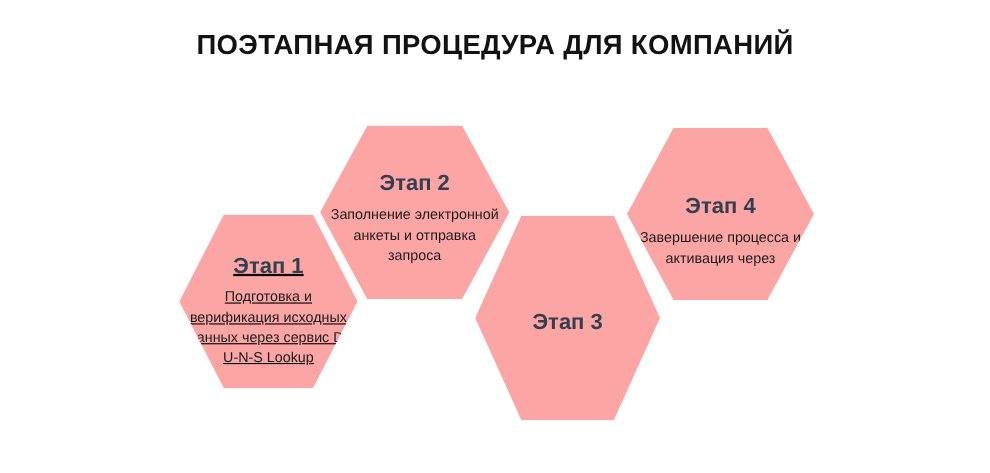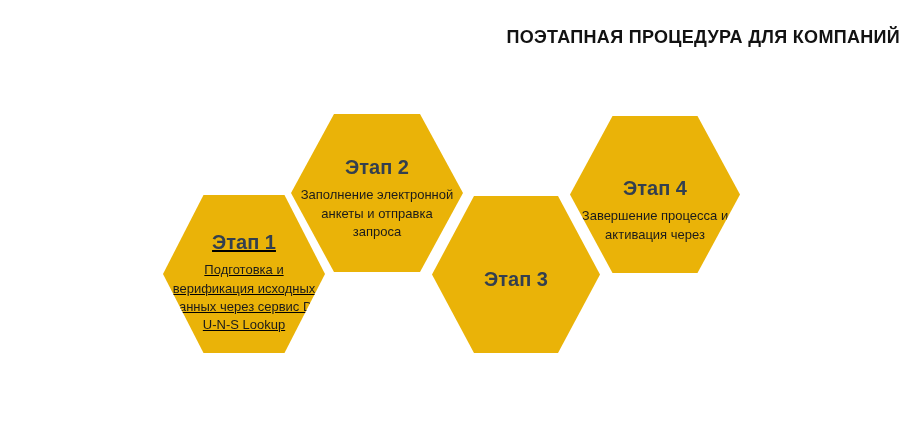--- a/index.html
+++ b/index.html
@@ -17,30 +17,30 @@
     position: relative;
     width: 900px;
     height: 430px;
     background: #ffffff;
   }
   .title {
     position: absolute;
     left: 0;
     top: 27px;
     width: 900px;
-    text-align: right;
-    font-size: 18px;
+    text-align: center;
+    font-size: 25px;
     font-weight: bold;
     letter-spacing: 0.3px;
     color: #121212;
     white-space: nowrap;
   }
   .hex {
     position: absolute;
-    background: #eab308;
+    background: #fca5a5;
     -webkit-clip-path: polygon(25% 0%, 75% 0%, 100% 50%, 75% 100%, 25% 100%, 0% 50%);
     clip-path: polygon(25% 0%, 75% 0%, 100% 50%, 75% 100%, 25% 100%, 0% 50%);
     display: flex;
     flex-direction: column;
     align-items: center;
     justify-content: center;
     box-sizing: border-box;
   }
   .hex-inner {
     width: 100%;
@@ -59,21 +59,21 @@
   .hex-body {
     font-size: 13px;
     font-weight: normal;
     color: #1b1b1b;
     line-height: 1.42;
     margin: 0;
   }
   
   #hex-1 { left: 163px; top: 195px; width: 162px; height: 158px; text-decoration: underline; }
   #hex-2 { left: 291px; top: 114px; width: 172px; height: 158px; }
-  #hex-3 { left: 432px; top: 196px; width: 168px; height: 157px; }
+  #hex-3 { left: 432px; top: 196px; width: 168px; height: 186px; }
   #hex-4 { left: 570px; top: 116px; width: 170px; height: 157px; }
 
   
   #hex-1 .hex-inner { transform: translateY(9px); }
   #hex-2 .hex-inner { transform: translateY(6px); }
   #hex-3 .hex-inner { transform: translateY(8px); }
   #hex-4 .hex-inner { transform: translateY(5px); margin-top: 22px; }
 </style>
 </head>
 <body>

